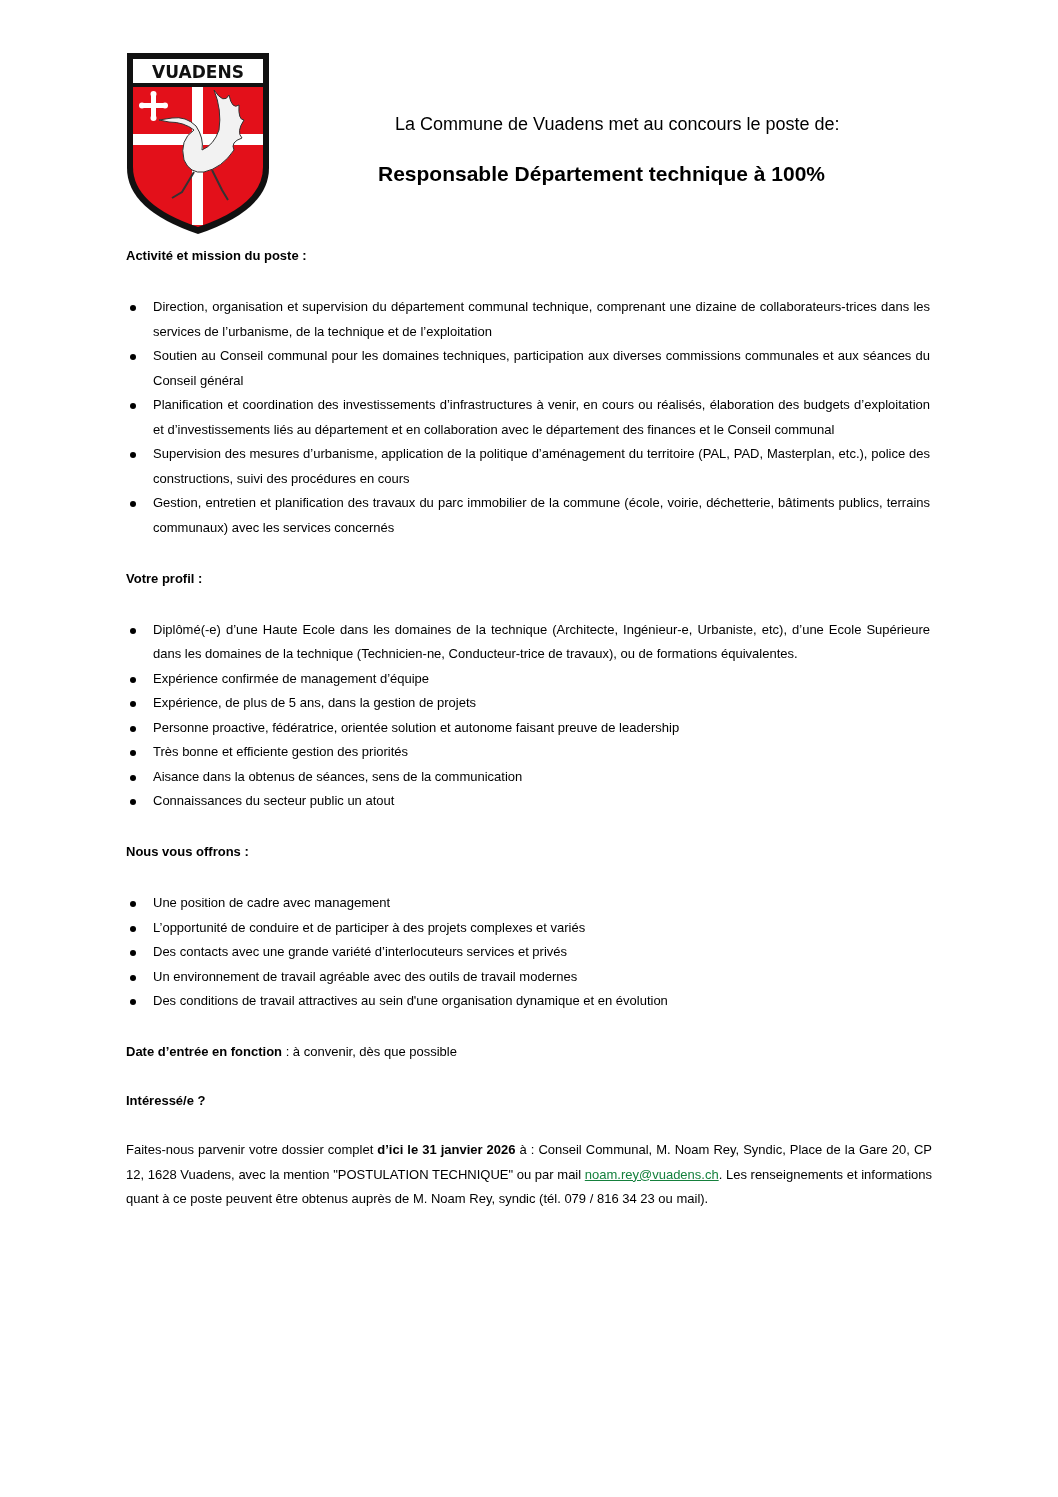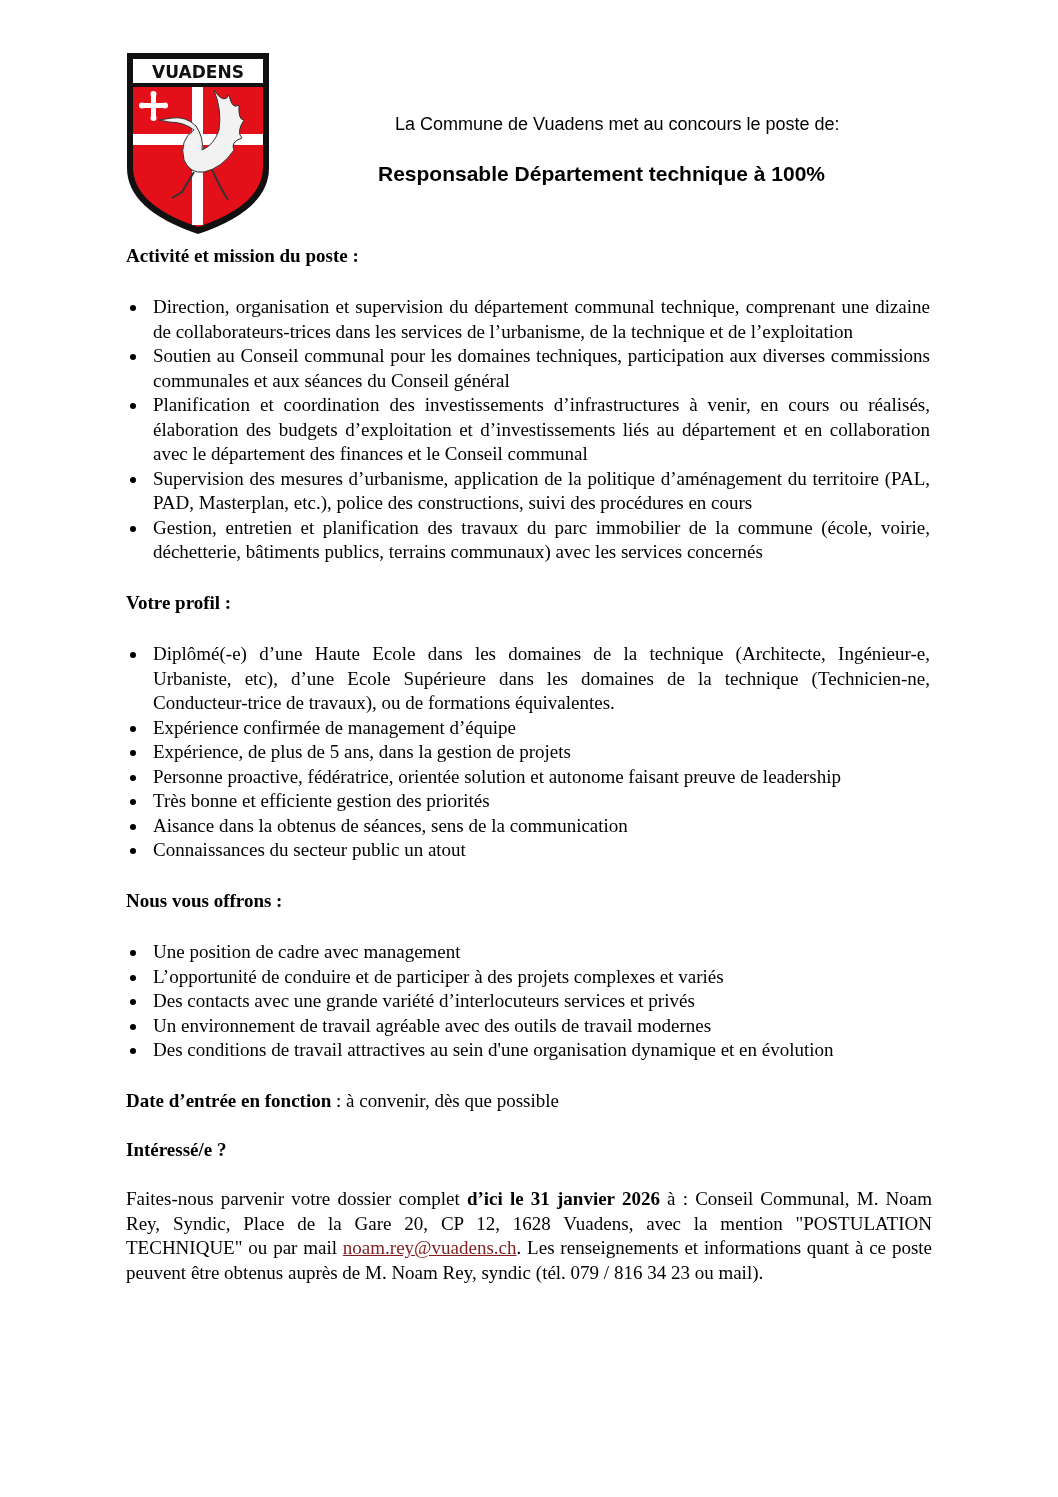--- a/index.html
+++ b/index.html
@@ -9,32 +9,32 @@
   }
   .logo { position: absolute; left: 124px; top: 50px; width: 148px; height: 186px; }
   .intro {
     position: absolute; left: 395px; top: 114px; font-size: 18px; white-space: nowrap;
   }
   .job-title {
     position: absolute; left: 378px; top: 162px; font-size: 21px; font-weight: bold; white-space: nowrap;
   }
   .content {
     position: absolute; left: 126px; top: 244px; width: 806px;
-    font-size: 19px; line-height: 24.5px; font-family: Liberation Serif, serif;
+    font-size: 13px; line-height: 24.5px;
   }
   .heading { font-weight: bold; margin: 0; height: 24.5px; }
   .gap { height: 24.5px; }
   ul { list-style: none; margin: 2px; padding: 0; }
   li { position: relative; padding-left: 25px; text-align: justify; text-align-last: left; }
   li .bullet {
     position: absolute; left: 2px; top: 10px; width: 6px; height: 6px; border-radius: 50%; background: #000;
   }
   p { margin: 0; }
   .justify { text-align: justify; }
-  a.mail { color: #7f1d1d; text-decoration: underline; }
+  a.mail { color: #15803d; text-decoration: underline; }
 </style>
 </head>
 <body>
 
 <div class="logo">
   <svg width="148" height="186" viewBox="0 0 148 186">
     <path d="M3 3 H145 V118 Q145 160 74 184 Q3 160 3 118 Z" fill="#111"></path>
     <rect x="9" y="9" width="130" height="24" fill="#fff"></rect>
     <text x="74" y="28" text-anchor="middle" font-family="DejaVu Sans, sans-serif" font-weight="bold" font-size="17" fill="#111">VUADENS</text>
     <path d="M9 37 H139 V117 Q139 155 74 177 Q9 155 9 117 Z" fill="#e3101a"></path>

